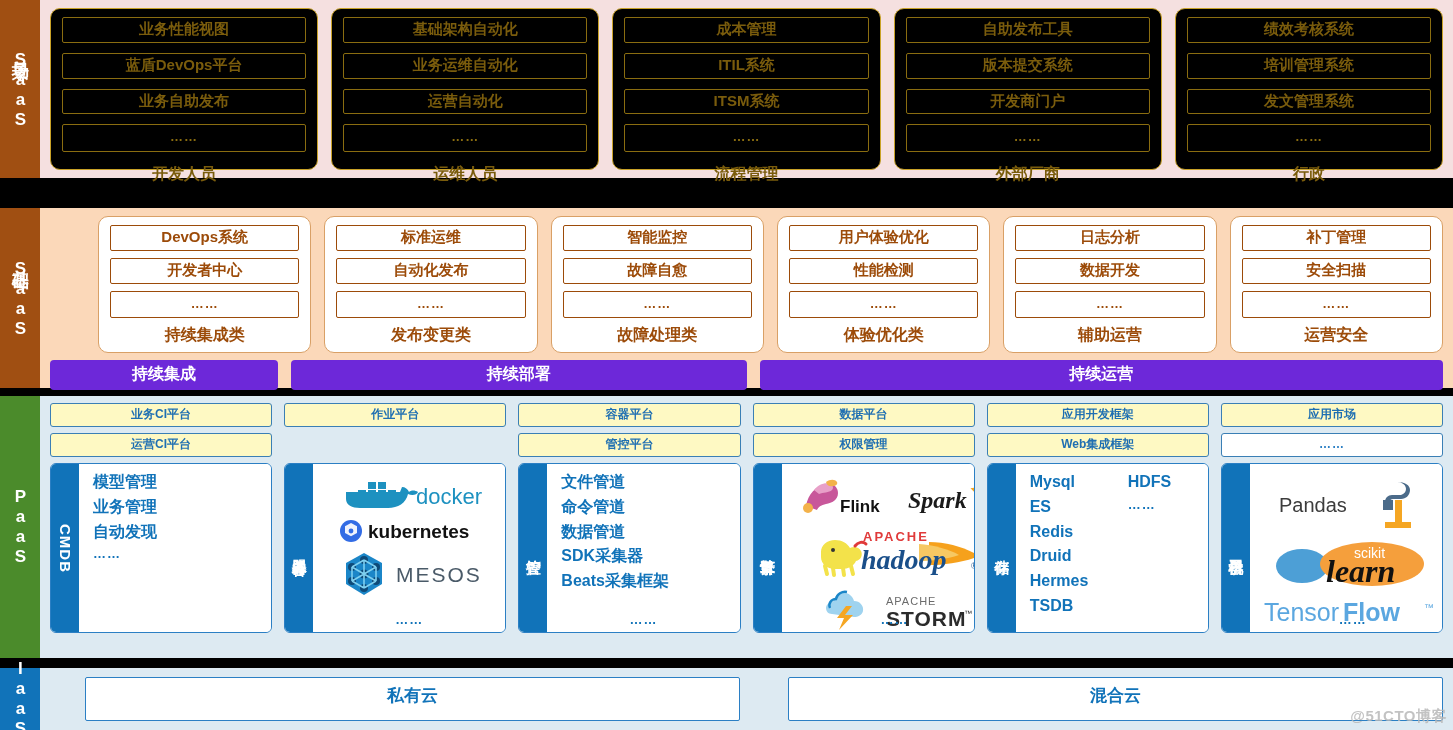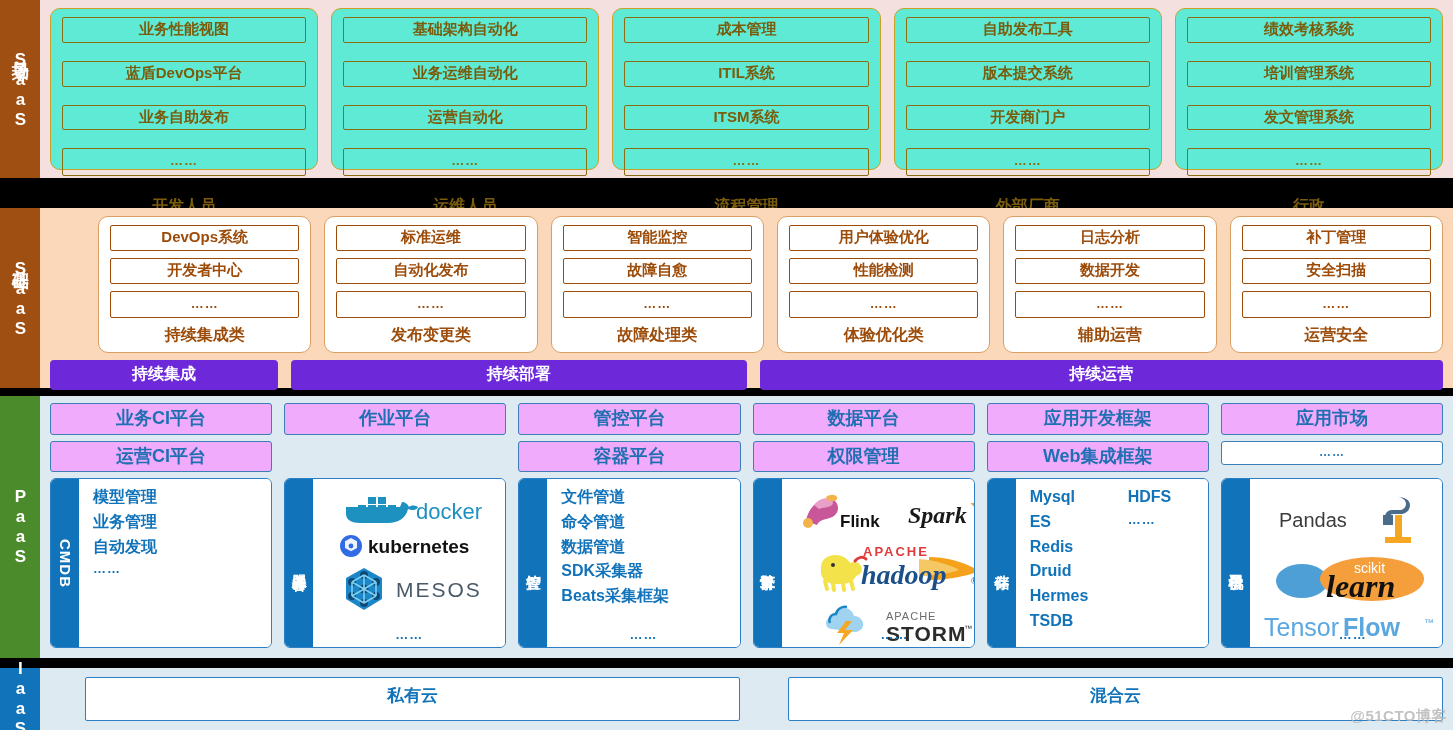--- a/index.html
+++ b/index.html
@@ -20,22 +20,22 @@
     writing-mode:vertical-rl; text-orientation:upright;
   }
   .layer-tab span{ writing-mode:vertical-rl; text-orientation:upright; line-height:1.05; }
   .layer-body{ flex:1; }
 
   
   #saas{ top:0; height:178px; }
   #saas .layer-tab{ background:#a04f12; }
   #saas .layer-body{ background:#f5e0e0; padding:8px 10px; display:flex; gap:13px; }
   .saas-card{
-    flex:1; background:#5eead4; border:1.5px solid #c9a227; border-radius:10px;
-    padding:8px 11px 14px; display:flex; flex-direction:column; gap:18px;
+    flex:1; background:#000000; border:1.5px solid #c9a227; border-radius:10px;
+    padding:8px 11px 14px; display:flex; flex-direction:column; gap:10px;
   }
   .saas-item{
     border:1.4px solid #8a6d10; border-radius:2px;
     text-align:center; color:#7a5c0c; font-weight:bold; font-size:15px;
     padding:2px 0 3px; line-height:1.25;
   }
   .saas-item.dots{ color:#8a6d10; letter-spacing:1px; font-size:13px; padding:4px 0 5px;}
   .saas-role{ text-align:center; color:#7a5c0c; font-weight:bold; font-size:16px; padding-top:2px;}
 
   
@@ -60,22 +60,22 @@
     text-align:center; border-radius:4px; padding:4px 0 5px;
   }
 
   
   #paas{ top:396px; height:262px; }
   #paas .layer-tab{ background:#4b8b2b; }
   #paas .layer-body{ background:#ddeaf2; padding:7px 10px 8px; }
   .paas-grid{ display:flex; gap:12px; }
   .paas-col{ flex:1; display:flex; flex-direction:column; gap:6px; }
   .plat-box{
-    background:#f0abfc; border:1.2px solid #3a7fb5; border-radius:3px;
-    color:#1f6fb2; font-weight:bold; font-size:18px; text-align:center;
+    background:#fef9c3; border:1.2px solid #3a7fb5; border-radius:3px;
+    color:#1f6fb2; font-weight:bold; font-size:12px; text-align:center;
     padding:3px 0 4px; line-height:1.25;
   }
   .plat-box.empty{ background:#fff; color:#2b7fc4; letter-spacing:1px; font-size:12px; }
 
   .paas-panels{ display:flex; gap:12px; margin-top:6px; }
   .panel{
     flex:1; display:flex; height:170px;
     background:#fff; border:1px solid #2b7fc4; border-radius:6px; overflow:hidden;
   }
   .panel-tab{
@@ -219,22 +219,22 @@
   <div class="layer-body">
     <div class="paas-grid" id="paas-grid">
         <div class="paas-col">
           <div class="plat-box">业务CI平台</div>
           <div class="plat-box">运营CI平台</div>
         </div>
         <div class="paas-col">
           <div class="plat-box">作业平台</div>
         </div>
         <div class="paas-col">
+          <div class="plat-box">容器平台</div>
           <div class="plat-box">管控平台</div>
-          <div class="plat-box">容器平台</div>
         </div>
         <div class="paas-col">
           <div class="plat-box">数据平台</div>
           <div class="plat-box">权限管理</div>
         </div>
         <div class="paas-col">
           <div class="plat-box">应用开发框架</div>
           <div class="plat-box">Web集成框架</div>
         </div>
         <div class="paas-col">

